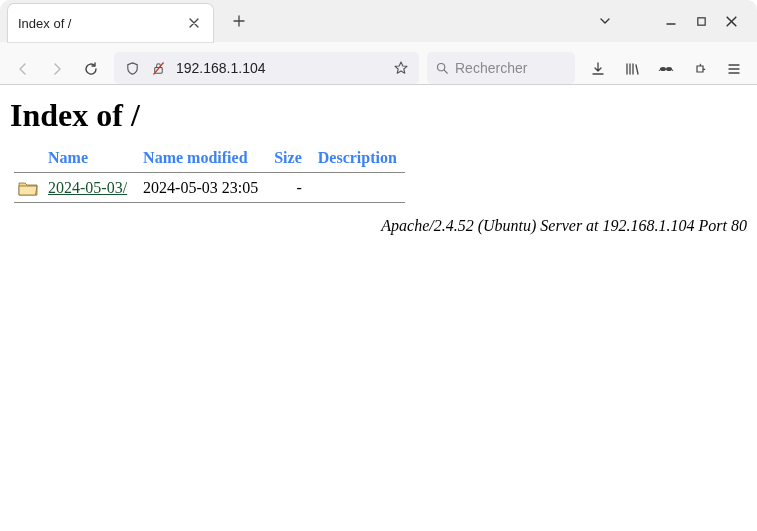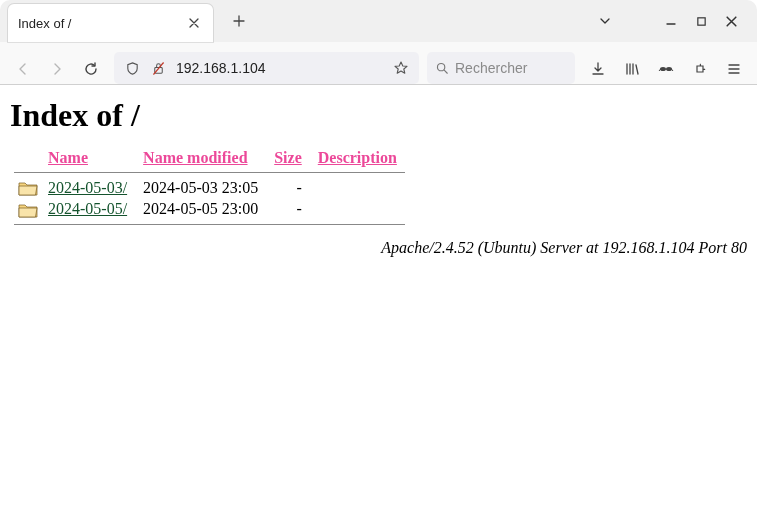--- a/index.html
+++ b/index.html
@@ -22,21 +22,21 @@
     .url-text { flex: 1; font-size: 14px; color: #222; padding: 0 4px; }
     .search-box { display: flex; align-items: center; background: #f0f0f4; border-radius: 5px; height: 32px; padding: 0 8px; gap: 6px; width: 148px; margin-right:4px;}
     .search-text { font-size: 14px; color: #8a8a8a; }
 
     
     .page { padding: 12px 10px; font-family: Georgia, "Times New Roman", serif; color: #000; }
     .page h1 { font-size: 32px; font-weight: bold; margin-bottom: 14px; }
     table { border-collapse: collapse; margin-left: 4px; }
     th { font-weight: bold; font-size: 16px; padding: 1px 8px; text-align: left; }
     td { font-size: 16px; padding: 1px 8px; vertical-align: middle; }
-    th a { color: #ec4899; text-decoration: underline; cursor: pointer; }
+    th a { color: #3b82f6; cursor: pointer; }
     td a { color: #14532d; text-decoration: underline; cursor: pointer; }
     td a.visited { color: #551A8B; }
     tr.hr td { padding: 0; }
     tr.hr hr { border: none; border-top: 1px solid #888; margin: 4px 0; }
     .page address { font-style: italic; font-size: 16px; margin-top: 10px; font-family: Georgia, "Times New Roman", serif; text-align: right; }
 
     .folder-icon { width: 20px; height: 18px; display: inline-block; vertical-align: middle; }
 
     svg { display: block; }
   </style>
@@ -186,32 +186,20 @@
   <svg class="folder-icon" viewBox="0 0 20 18">
     <path d="M1 4 L1 16 L19 16 L19 6 L9 6 L7 4 Z" fill="#f6d480" stroke="#7a5b1f" stroke-width="0.7"></path>
     <path d="M1 7 L19 7 L17.5 16 L1 16 Z" fill="#f9e4aa" stroke="#7a5b1f" stroke-width="0.7"></path>
   </svg>
 </span></td>
           <td><a class="">2024-05-03/</a></td>
           <td>2024-05-03 23:05</td>
           <td style="text-align:right">-</td>
           <td></td>
         </tr>
-        <tr>
-          <td style="padding-right:0;padding-left:4px"><span>
-  <svg class="folder-icon" viewBox="0 0 20 18">
-    <path d="M1 4 L1 16 L19 16 L19 6 L9 6 L7 4 Z" fill="#f6d480" stroke="#7a5b1f" stroke-width="0.7"></path>
-    <path d="M1 7 L19 7 L17.5 16 L1 16 Z" fill="#f9e4aa" stroke="#7a5b1f" stroke-width="0.7"></path>
-  </svg>
-</span></td>
-          <td><a class="">2024-05-05/</a></td>
-          <td>2024-05-05 23:00</td>
-          <td style="text-align:right">-</td>
-          <td></td>
-        </tr>
       </tbody>
     <tbody>
         <tr class="hr">
           <td colspan="5">
             <hr>
           </td>
         </tr>
   </tbody>
     </table>
   <address>Apache/2.4.52 (Ubuntu) Server at 192.168.1.104 Port 80</address>

